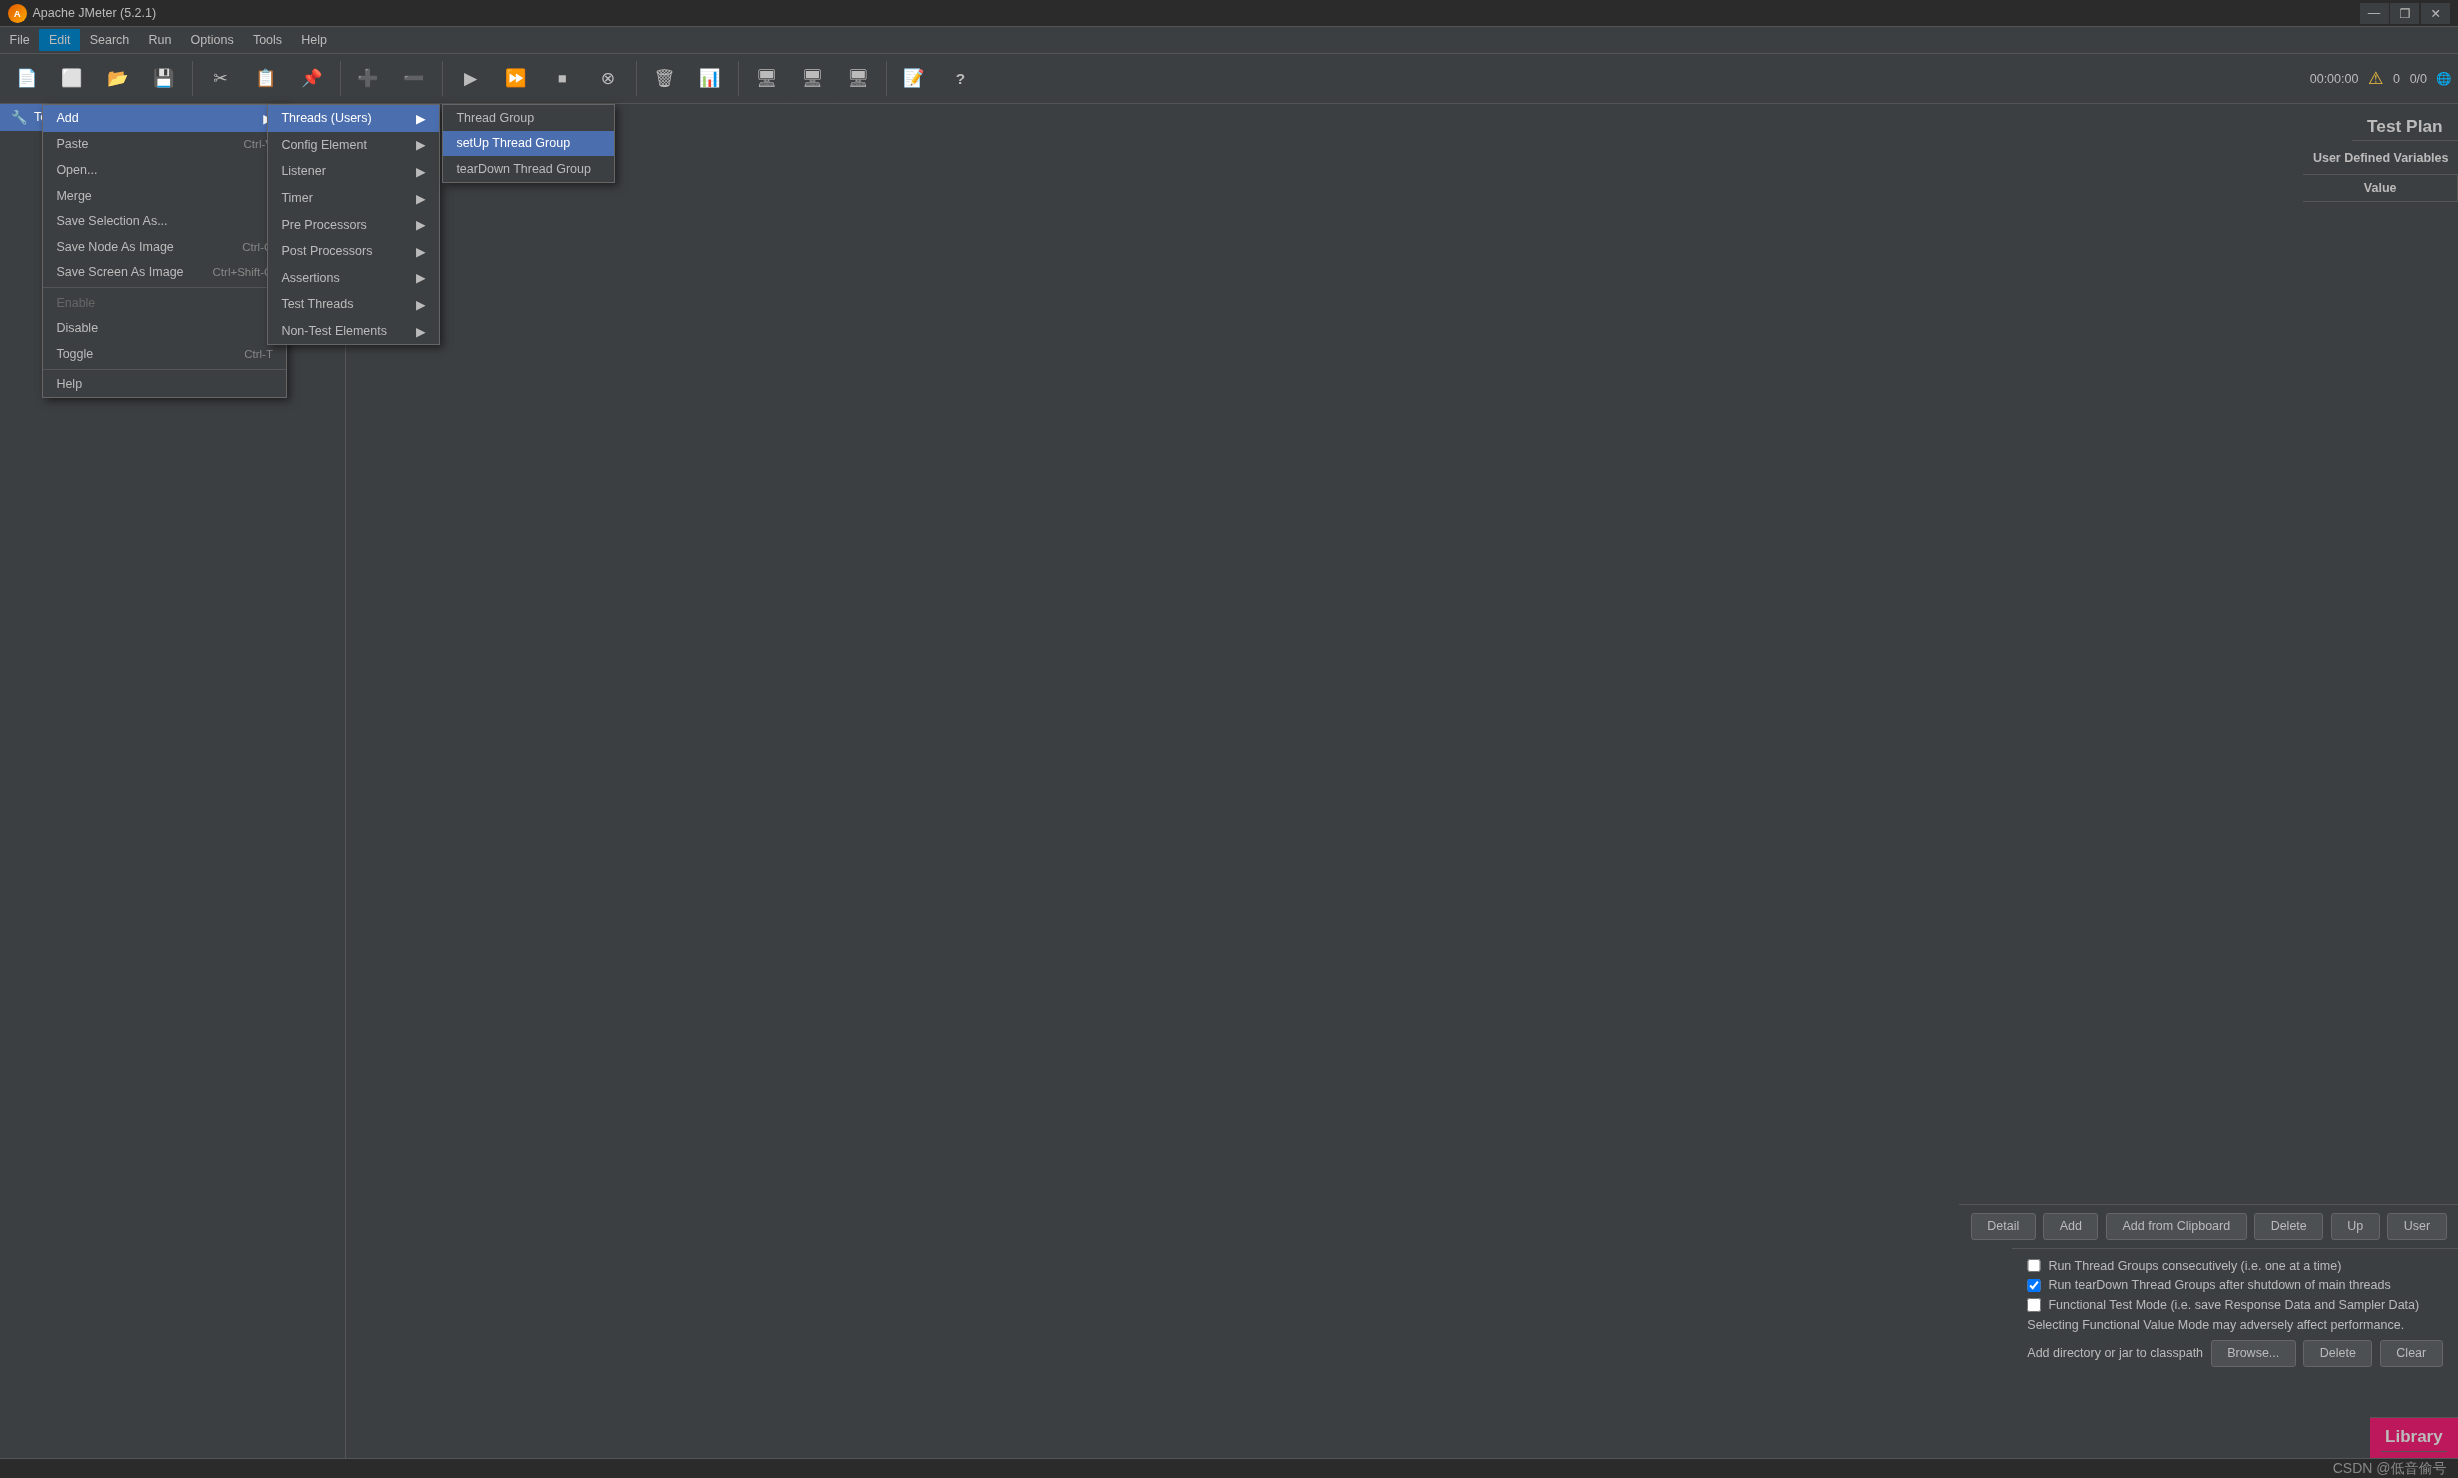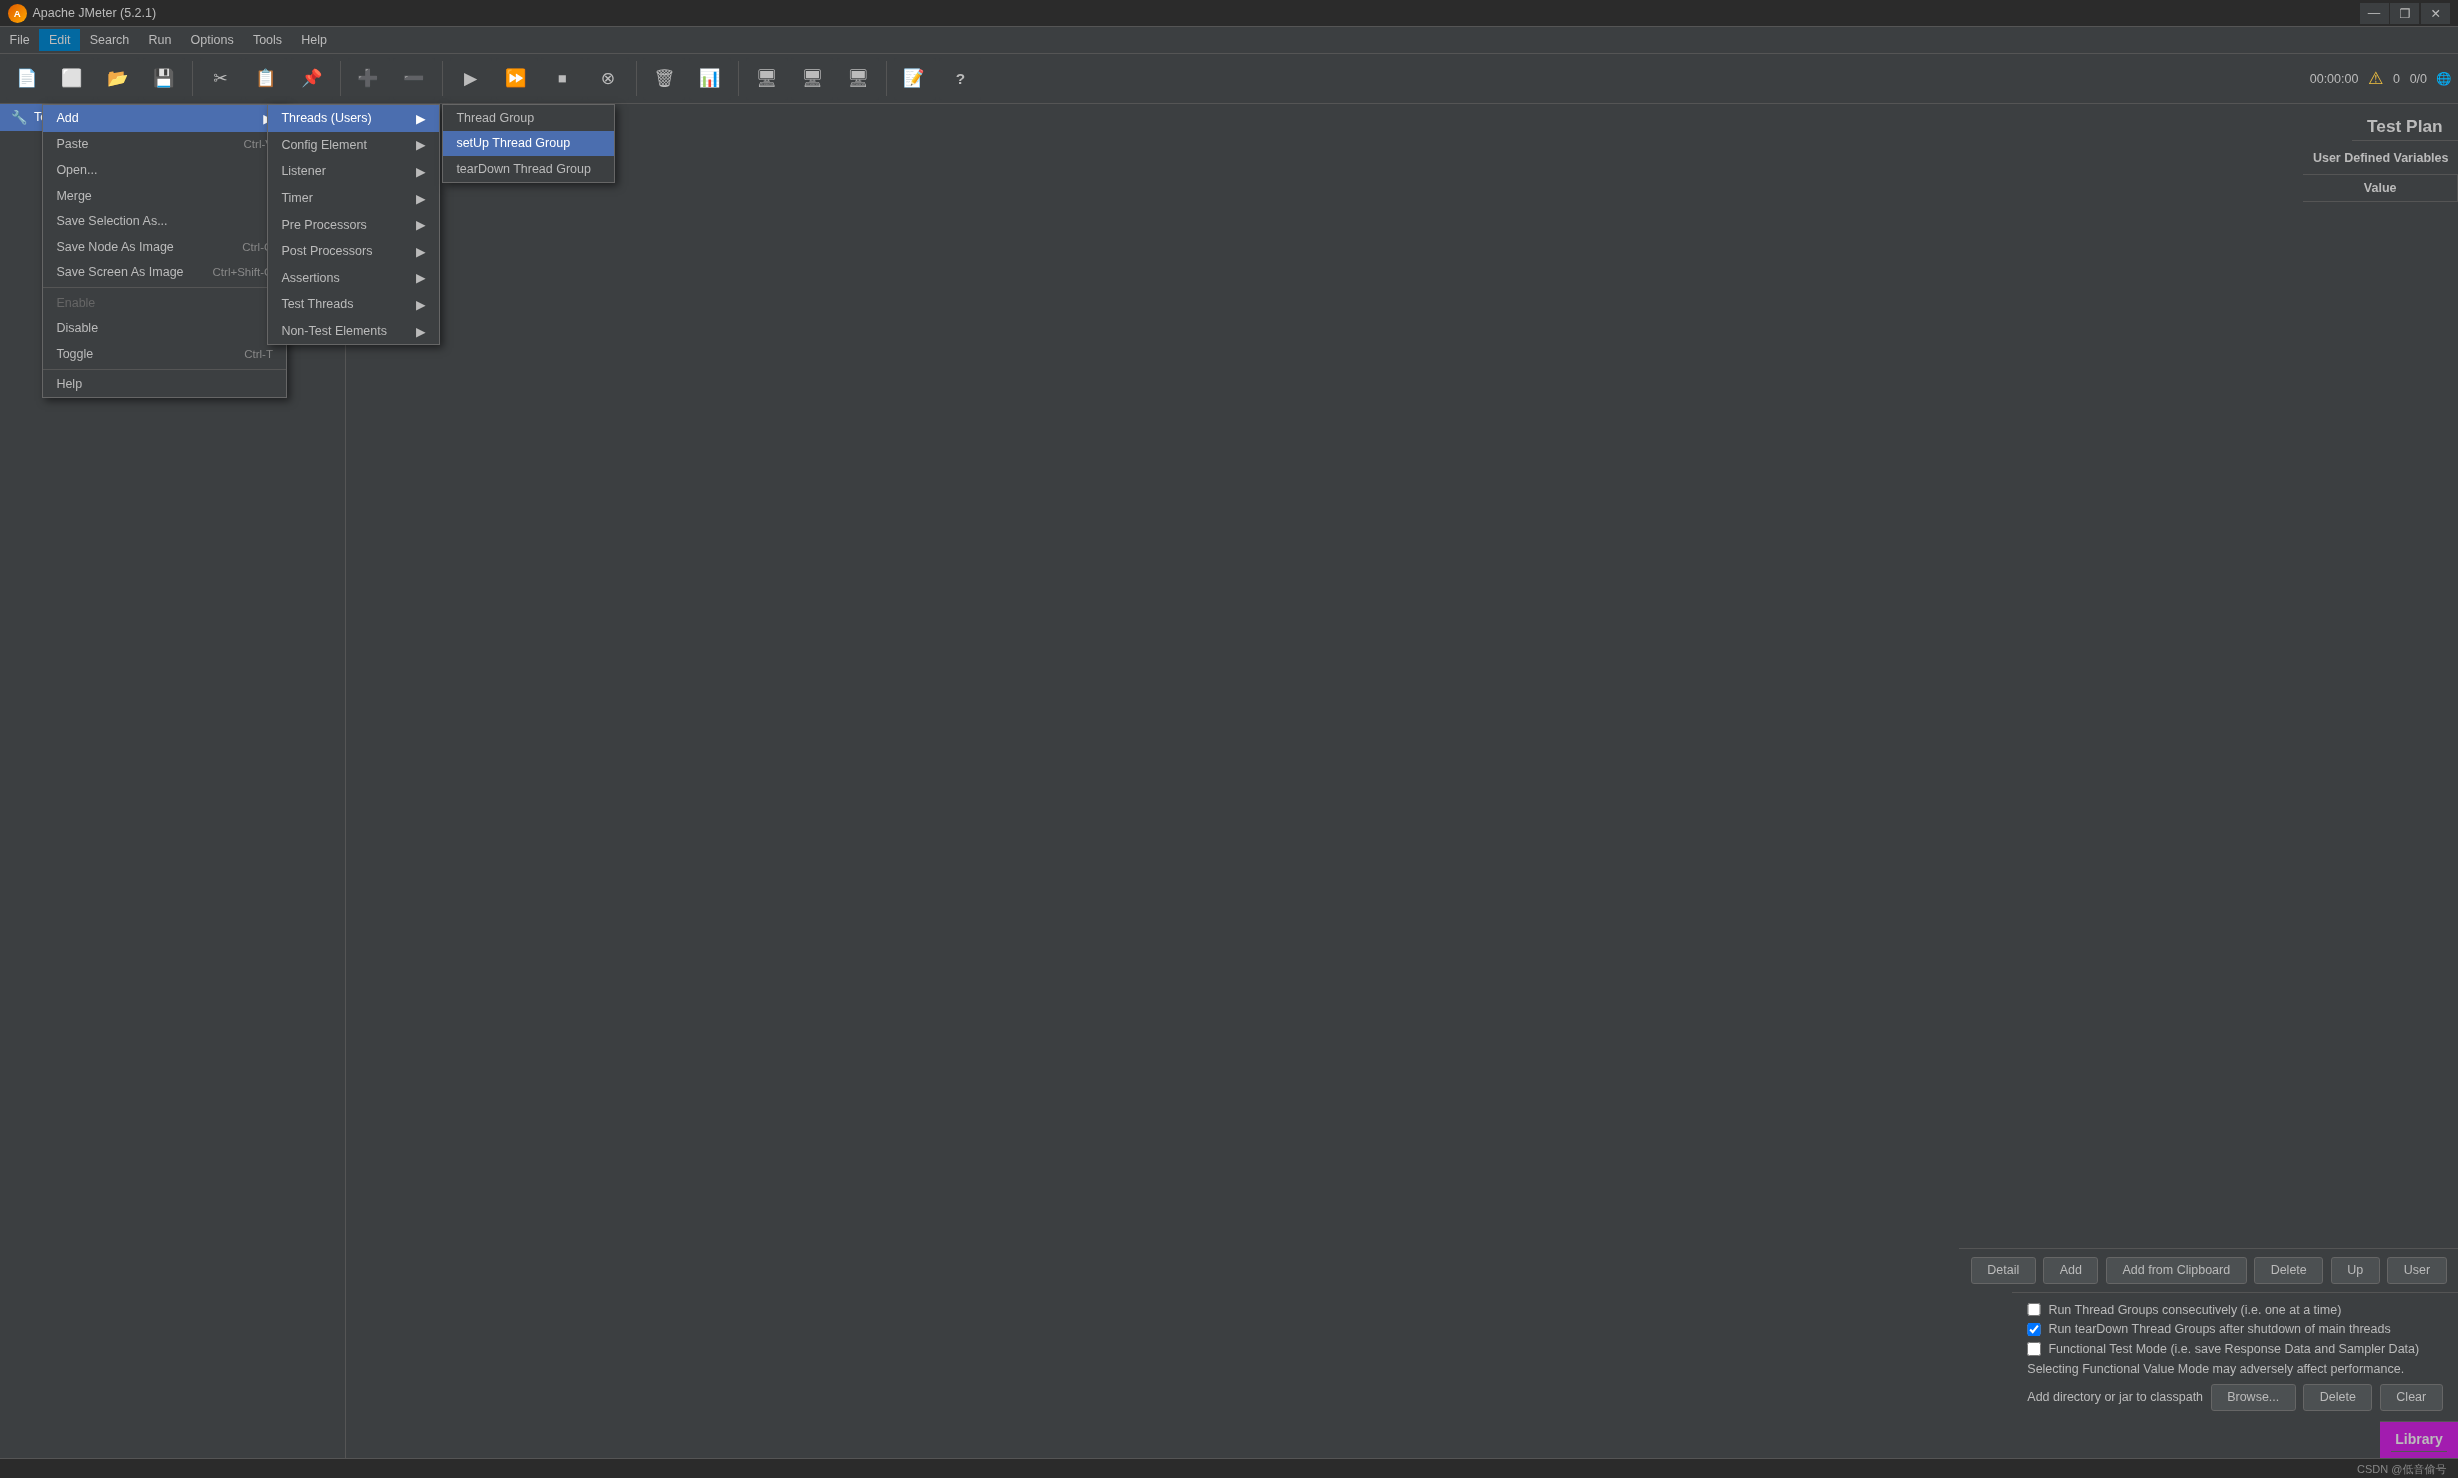--- a/index.html
+++ b/index.html
@@ -245,22 +245,23 @@
     .classpath-label {
       color: #bbbbbb;
       font-size: 12.5px;
     }
 
     
     .library-table {
       border-top: 1px solid #555;
       padding: 5.8px 11.5px;
       color: #bbbbbb;
-      font-size: 14px;
-      background: #a21caf;
+      font-size: 17px;
+      background: #be185d;
+      margin-top: 40px;
     }
     .library-header {
       text-align: center;
       font-weight: bold;
       padding: 3.8px;
       border-bottom: 1px solid #555;
     }
 
     
     .overlay {
@@ -339,21 +340,21 @@
 
     
     .status-bar {
       height: 21px;
       background: #2b2b2b;
       border-top: 1px solid #555;
       display: flex;
       align-items: center;
       justify-content: flex-end;
       padding: 0 11.5px;
-      font-size: 11px;
+      font-size: 14px;
       color: #888;
     }
 
     .jmeter-logo {
       width: 19px;
       height: 19px;
       background: linear-gradient(135deg, #e05a00, #ffaa00);
       border-radius: 50%;
       display: flex;
       align-items: center;

